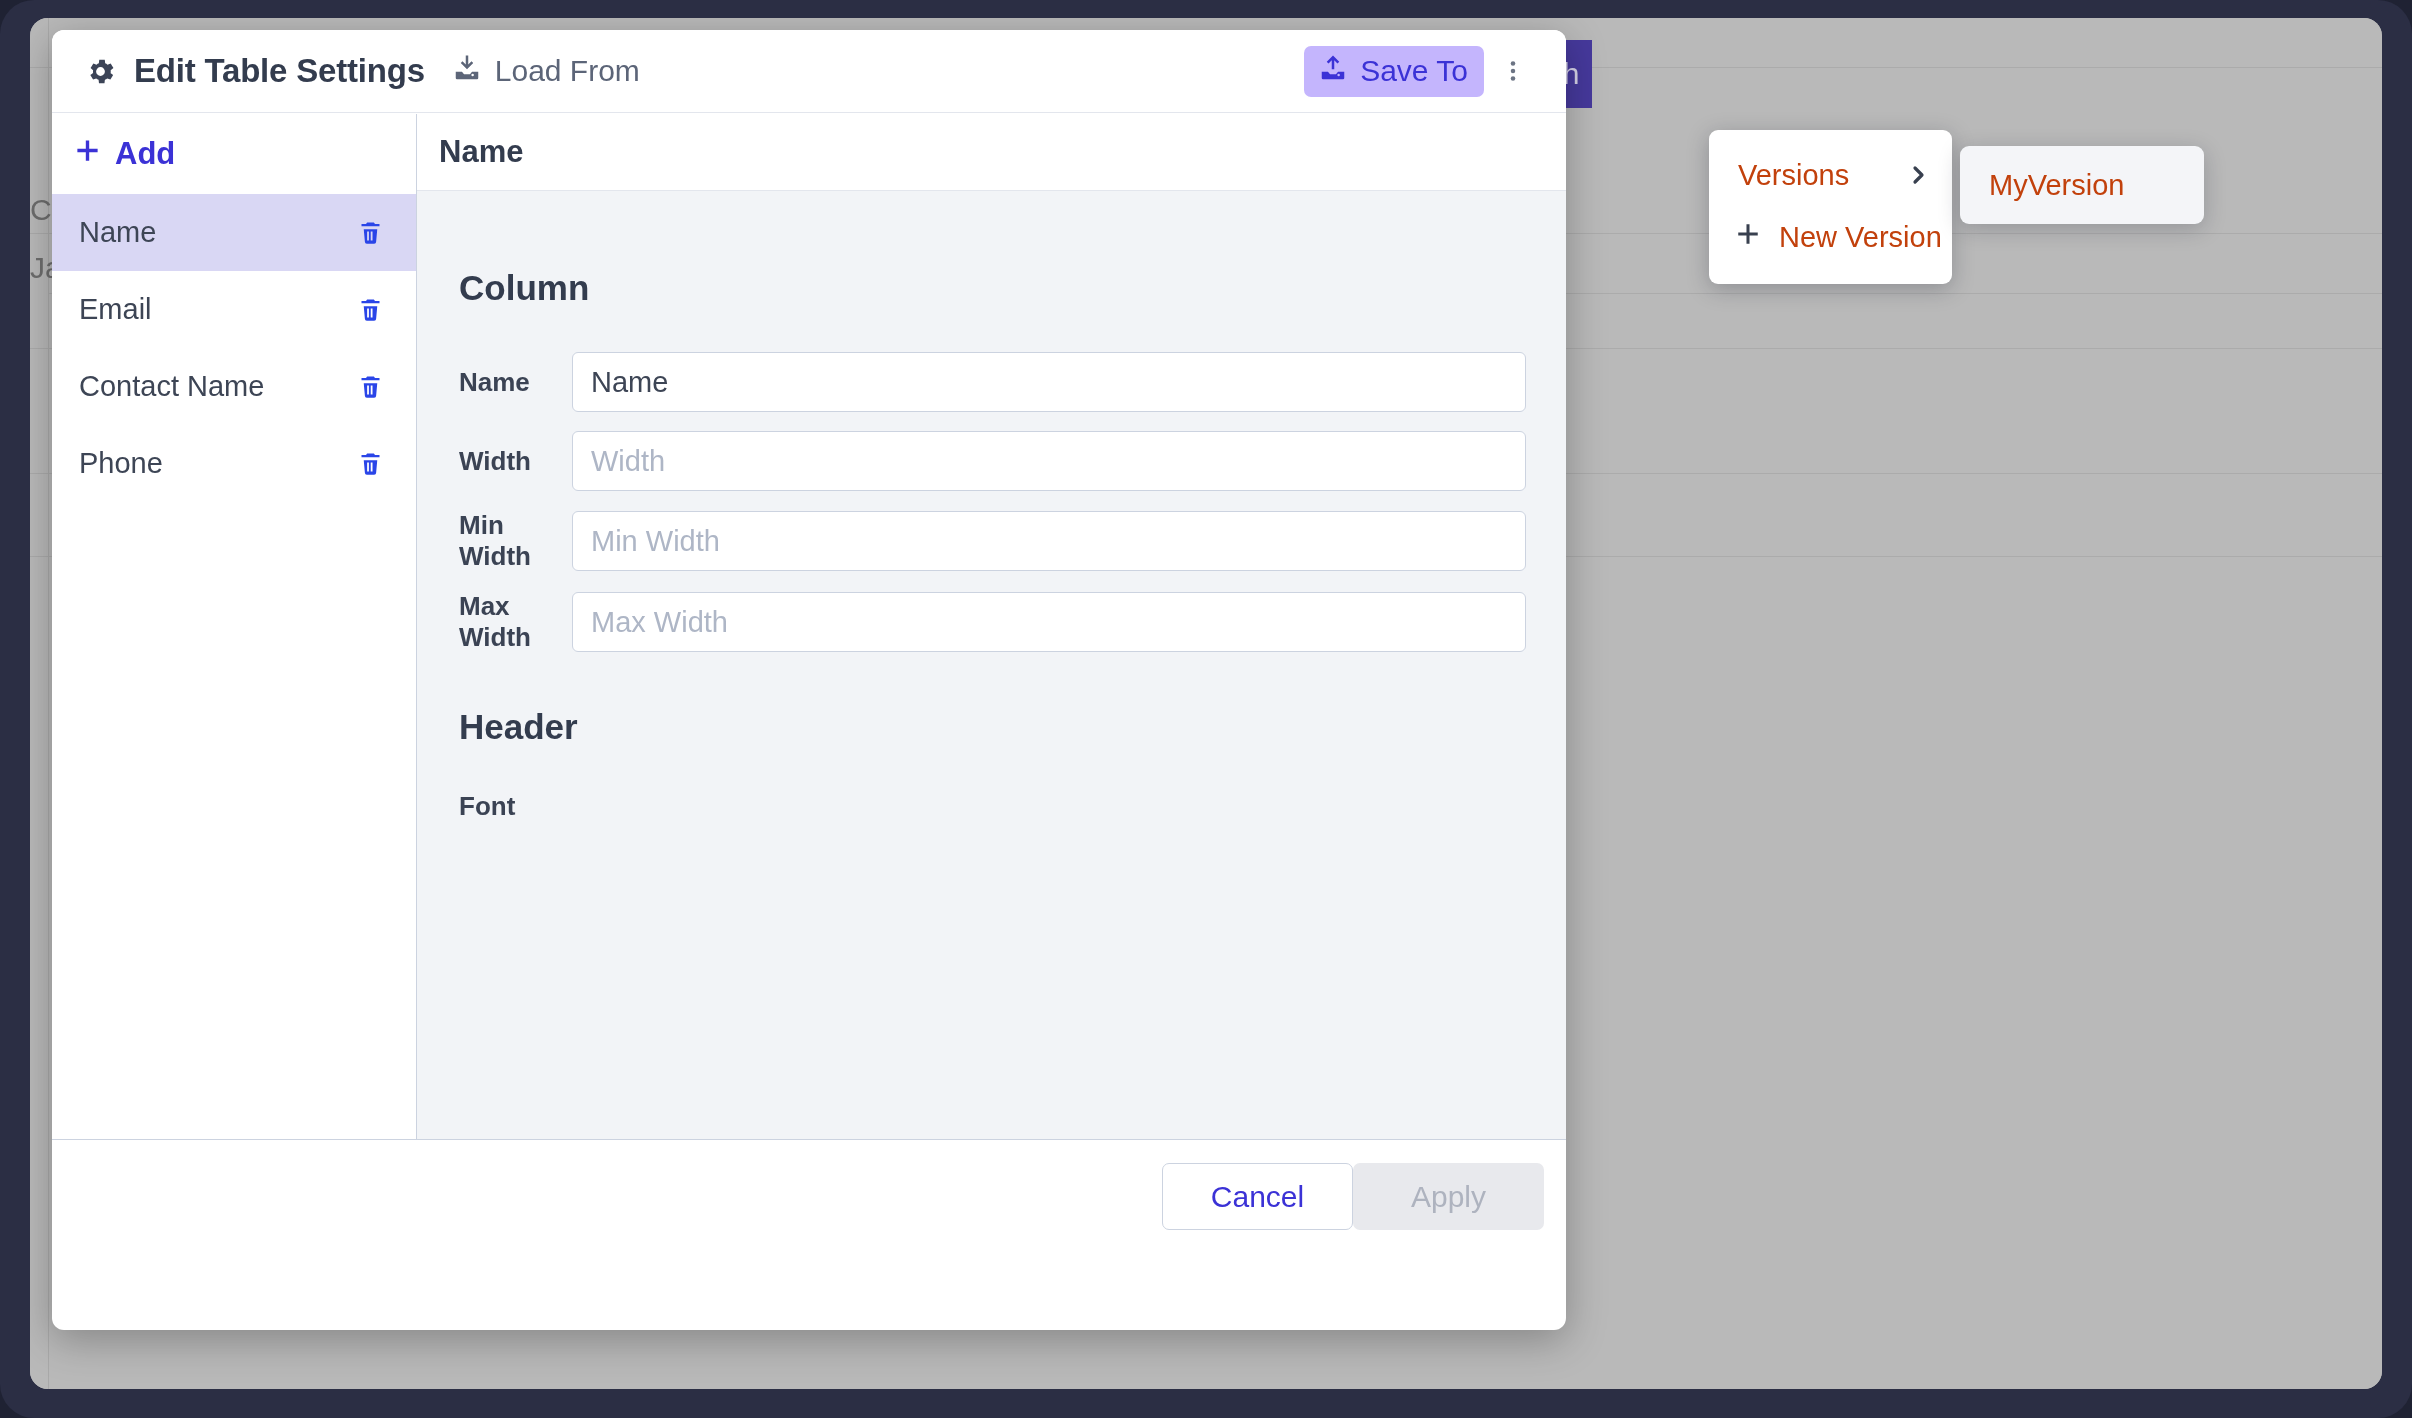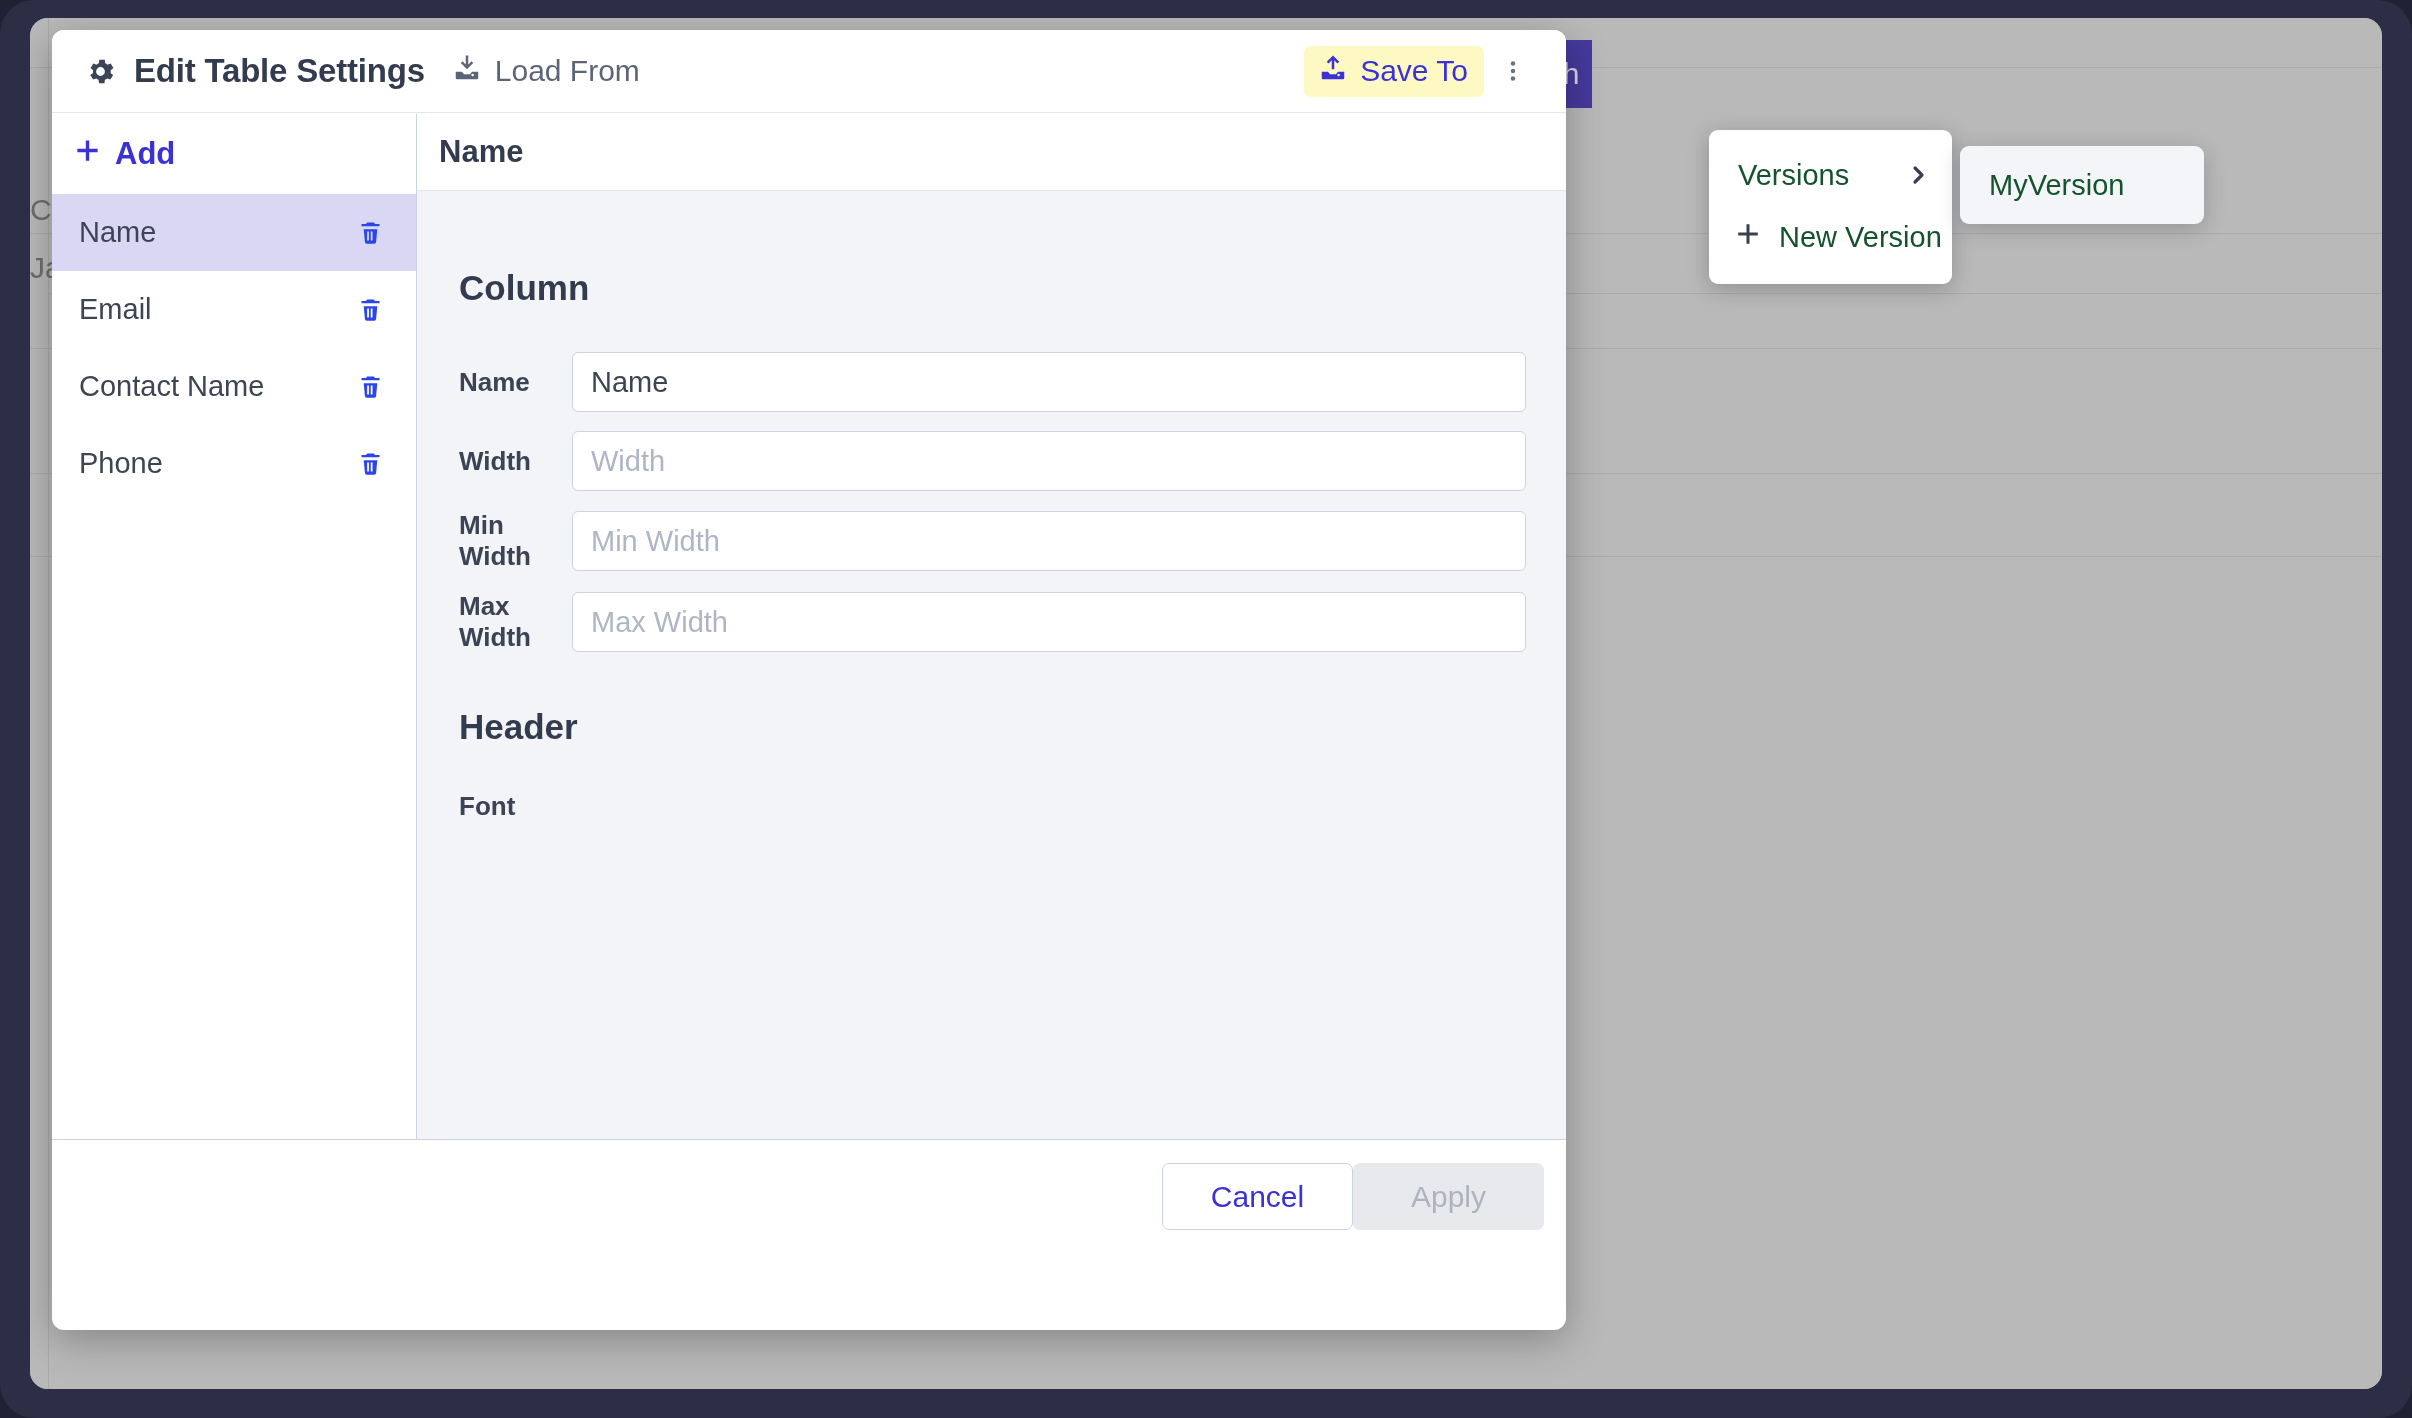--- a/index.html
+++ b/index.html
@@ -118,21 +118,21 @@
   #header-right {
     margin-left: auto;
     display: flex;
     align-items: center;
     gap: 4px;
   }
   #save-to {
     display: flex;
     align-items: center;
     gap: 12px;
-    background: #fef9c3;
+    background: #c4b5fd;
     color: #3b32d6;
     font-size: 30px;
     padding: 7px 16px 7px 14px;
     border-radius: 7px;
     cursor: pointer;
   }
   #save-to-kebab {
     padding: 4px 12px;
     cursor: pointer;
     display: flex;
@@ -328,21 +328,21 @@
     box-shadow: 0 5px 22px rgba(20,22,40,0.26);
     padding: 14px 0 16px 0;
     z-index: 40;
   }
   .menu-item {
     display: flex;
     align-items: center;
     height: 62px;
     padding: 0 22px 0 29px;
     font-size: 29px;
-    color: #14532d;
+    color: #c2410c;
     cursor: pointer;
     white-space: nowrap;
   }
   .menu-item .chev { margin-left: auto; display:flex; align-items:center; }
   .menu-item.with-plus { gap: 18px; padding-left: 26px; }
 
   #myversion-submenu {
     position: absolute;
     left: 1908px;
     top: 116px;

